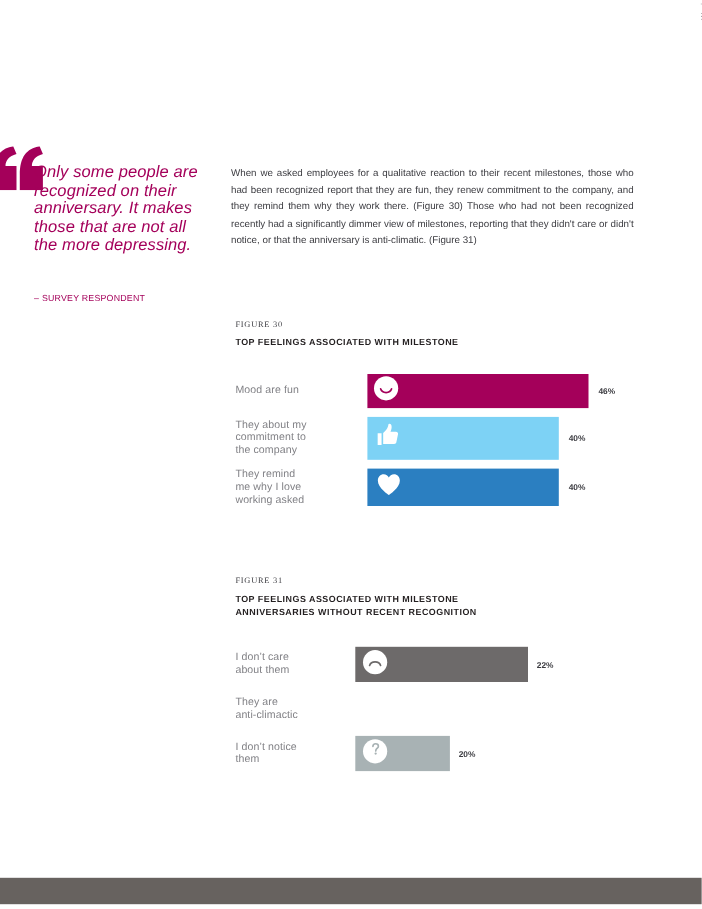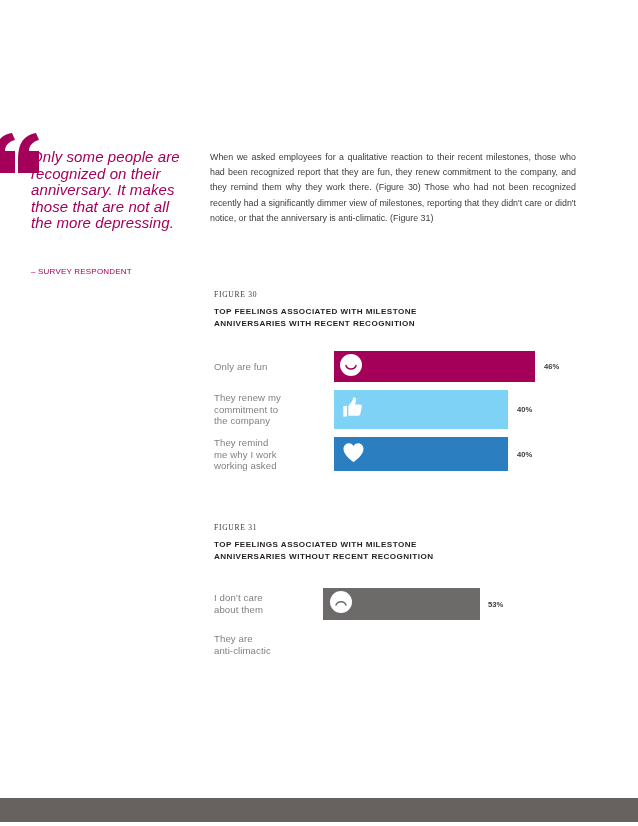--- a/index.html
+++ b/index.html
@@ -191,65 +191,64 @@
   <div class="quote-text">Only some people are recognized on their anniversary. It makes those that are not all the more depressing.</div>
   <div class="quote-attrib">– SURVEY RESPONDENT</div>
 </div>
 
 <div class="body-copy">When we asked employees for a qualitative reaction to their recent milestones, those who had been recognized report that they are fun, they renew commitment to the company, and they remind them why they work there. (Figure 30) Those who had not been recognized recently had a significantly dimmer view of milestones, reporting that they didn't care or didn't notice, or that the anniversary is anti-climatic. (Figure 31)</div>
 
 <div class="figure" id="figure-30">
   <div class="fig-number">FIGURE 30</div>
   <div class="fig-title">
     <div>TOP FEELINGS ASSOCIATED WITH MILESTONE</div>
-    <div>ANNIVERSARIES WITH RECENT RECOGNITION</div>
   </div>
 
   <div class="bars">
 
     <div class="bar-row" style="margin-bottom:8px;">
       <div class="bar-label">
-        <div>Only are fun</div>
+        <div>Mood are fun</div>
       </div>
       <div class="bar-track">
         <div class="bar-fill" style="width:201px;background:#a4005a;">
           <span class="bar-icon" style="margin-left:5px;">
             <svg width="24" height="24" viewBox="0 0 24 24" xmlns="http://www.w3.org/2000/svg">
               <circle cx="12" cy="12" r="11" fill="#ffffff"></circle>
               <path d="M7 12.5 C8.4 17 15.6 17 17 12.5" fill="none" stroke="#a4005a" stroke-width="1.5" stroke-linecap="round"></path>
             </svg>
           </span>
         </div>
         <span class="bar-value">46%</span>
       </div>
     </div>
 
     <div class="bar-row" style="margin-bottom:8px;">
       <div class="bar-label">
-        <div>They renew my</div>
+        <div>They about my</div>
         <div>commitment to</div>
         <div>the company</div>
       </div>
       <div class="bar-track">
         <div class="bar-fill" style="width:174px;background:#7dd2f5;height:39px;">
           <span class="bar-icon" style="margin-left:6px;">
             <svg width="25" height="25" viewBox="0 0 24 24" xmlns="http://www.w3.org/2000/svg">
               <path d="M3.2 10.5 h3.4 v10.2 H3.2 z" fill="#ffffff"></path>
               <path d="M8 10.2 C9.8 8.6 11.6 6.6 12.2 4.6 C12.6 3.2 12.4 2.2 13.4 2.2 C14.6 2.2 15.4 3.3 15.4 4.9 C15.4 6.3 14.9 7.9 14.4 9.1 h4.7 c1.3 0 2.1 .9 1.9 2 l-1.5 7.2 c-.2 1-.9 1.5-1.9 1.5 H8 z" fill="#ffffff"></path>
             </svg>
           </span>
         </div>
         <span class="bar-value">40%</span>
       </div>
     </div>
 
     <div class="bar-row">
       <div class="bar-label">
         <div>They remind</div>
-        <div>me why I work</div>
+        <div>me why I love</div>
         <div>working asked</div>
       </div>
       <div class="bar-track">
         <div class="bar-fill" style="width:174px;background:#2b7fc1;height:34px;">
           <span class="bar-icon" style="margin-left:7px;">
             <svg width="25" height="25" viewBox="0 0 24 24" xmlns="http://www.w3.org/2000/svg">
               <path d="M12 21.2 C12 21.2 2.4 14.9 2.4 8.7 C2.4 5.4 4.7 3.1 7.5 3.1 C9.6 3.1 11.2 4.3 12 5.8 C12.8 4.3 14.4 3.1 16.5 3.1 C19.3 3.1 21.6 5.4 21.6 8.7 C21.6 14.9 12 21.2 12 21.2 Z" fill="#ffffff"></path>
             </svg>
           </span>
         </div>
@@ -276,28 +275,46 @@
       </div>
       <div class="bar-track">
         <div class="bar-fill" style="width:157px;background:#6d6a6a;height:32px;">
           <span class="bar-icon" style="margin-left:6px;">
             <svg width="24" height="24" viewBox="0 0 24 24" xmlns="http://www.w3.org/2000/svg">
               <circle cx="12" cy="12" r="11" fill="#ffffff"></circle>
               <path d="M7 15 C8.4 10.6 15.6 10.6 17 15" fill="none" stroke="#6d6a6a" stroke-width="1.5" stroke-linecap="round"></path>
             </svg>
           </span>
         </div>
-        <span class="bar-value">53%</span>
+        <span class="bar-value">22%</span>
       </div>
     </div>
 
     <div class="bar-row" style="margin-bottom:13px;gap:31px;">
       <div class="bar-label">
         <div>They are</div>
         <div>anti-climactic</div>
       </div>
     </div>
 
+    <div class="bar-row">
+      <div class="bar-label">
+        <div>I don’t notice</div>
+        <div>them</div>
+      </div>
+      <div class="bar-track">
+        <div class="bar-fill" style="width:86px;background:#a8b2b4;height:32px;">
+          <span class="bar-icon" style="margin-left:6px;">
+            <svg width="24" height="24" viewBox="0 0 24 24" xmlns="http://www.w3.org/2000/svg">
+              <circle cx="12" cy="12" r="11" fill="#ffffff"></circle>
+              <path d="M10 7.6 C10 6 11.1 5.1 12.5 5.1 C14 5.1 15 6 15 7.3 C15 8.6 14 9.1 13.3 9.8 C12.7 10.4 12.6 11 12.6 11.8" fill="none" stroke="#a8b2b4" stroke-width="1.5" stroke-linecap="round"></path>
+              <circle cx="12.5" cy="14.1" r="1.05" fill="#a8b2b4"></circle>
+            </svg>
+          </span>
+        </div>
+        <span class="bar-value">20%</span>
+      </div>
+    </div>
 
   </div>
 </div>
 
 <div class="footer-band"></div>
 
 </body></html>

